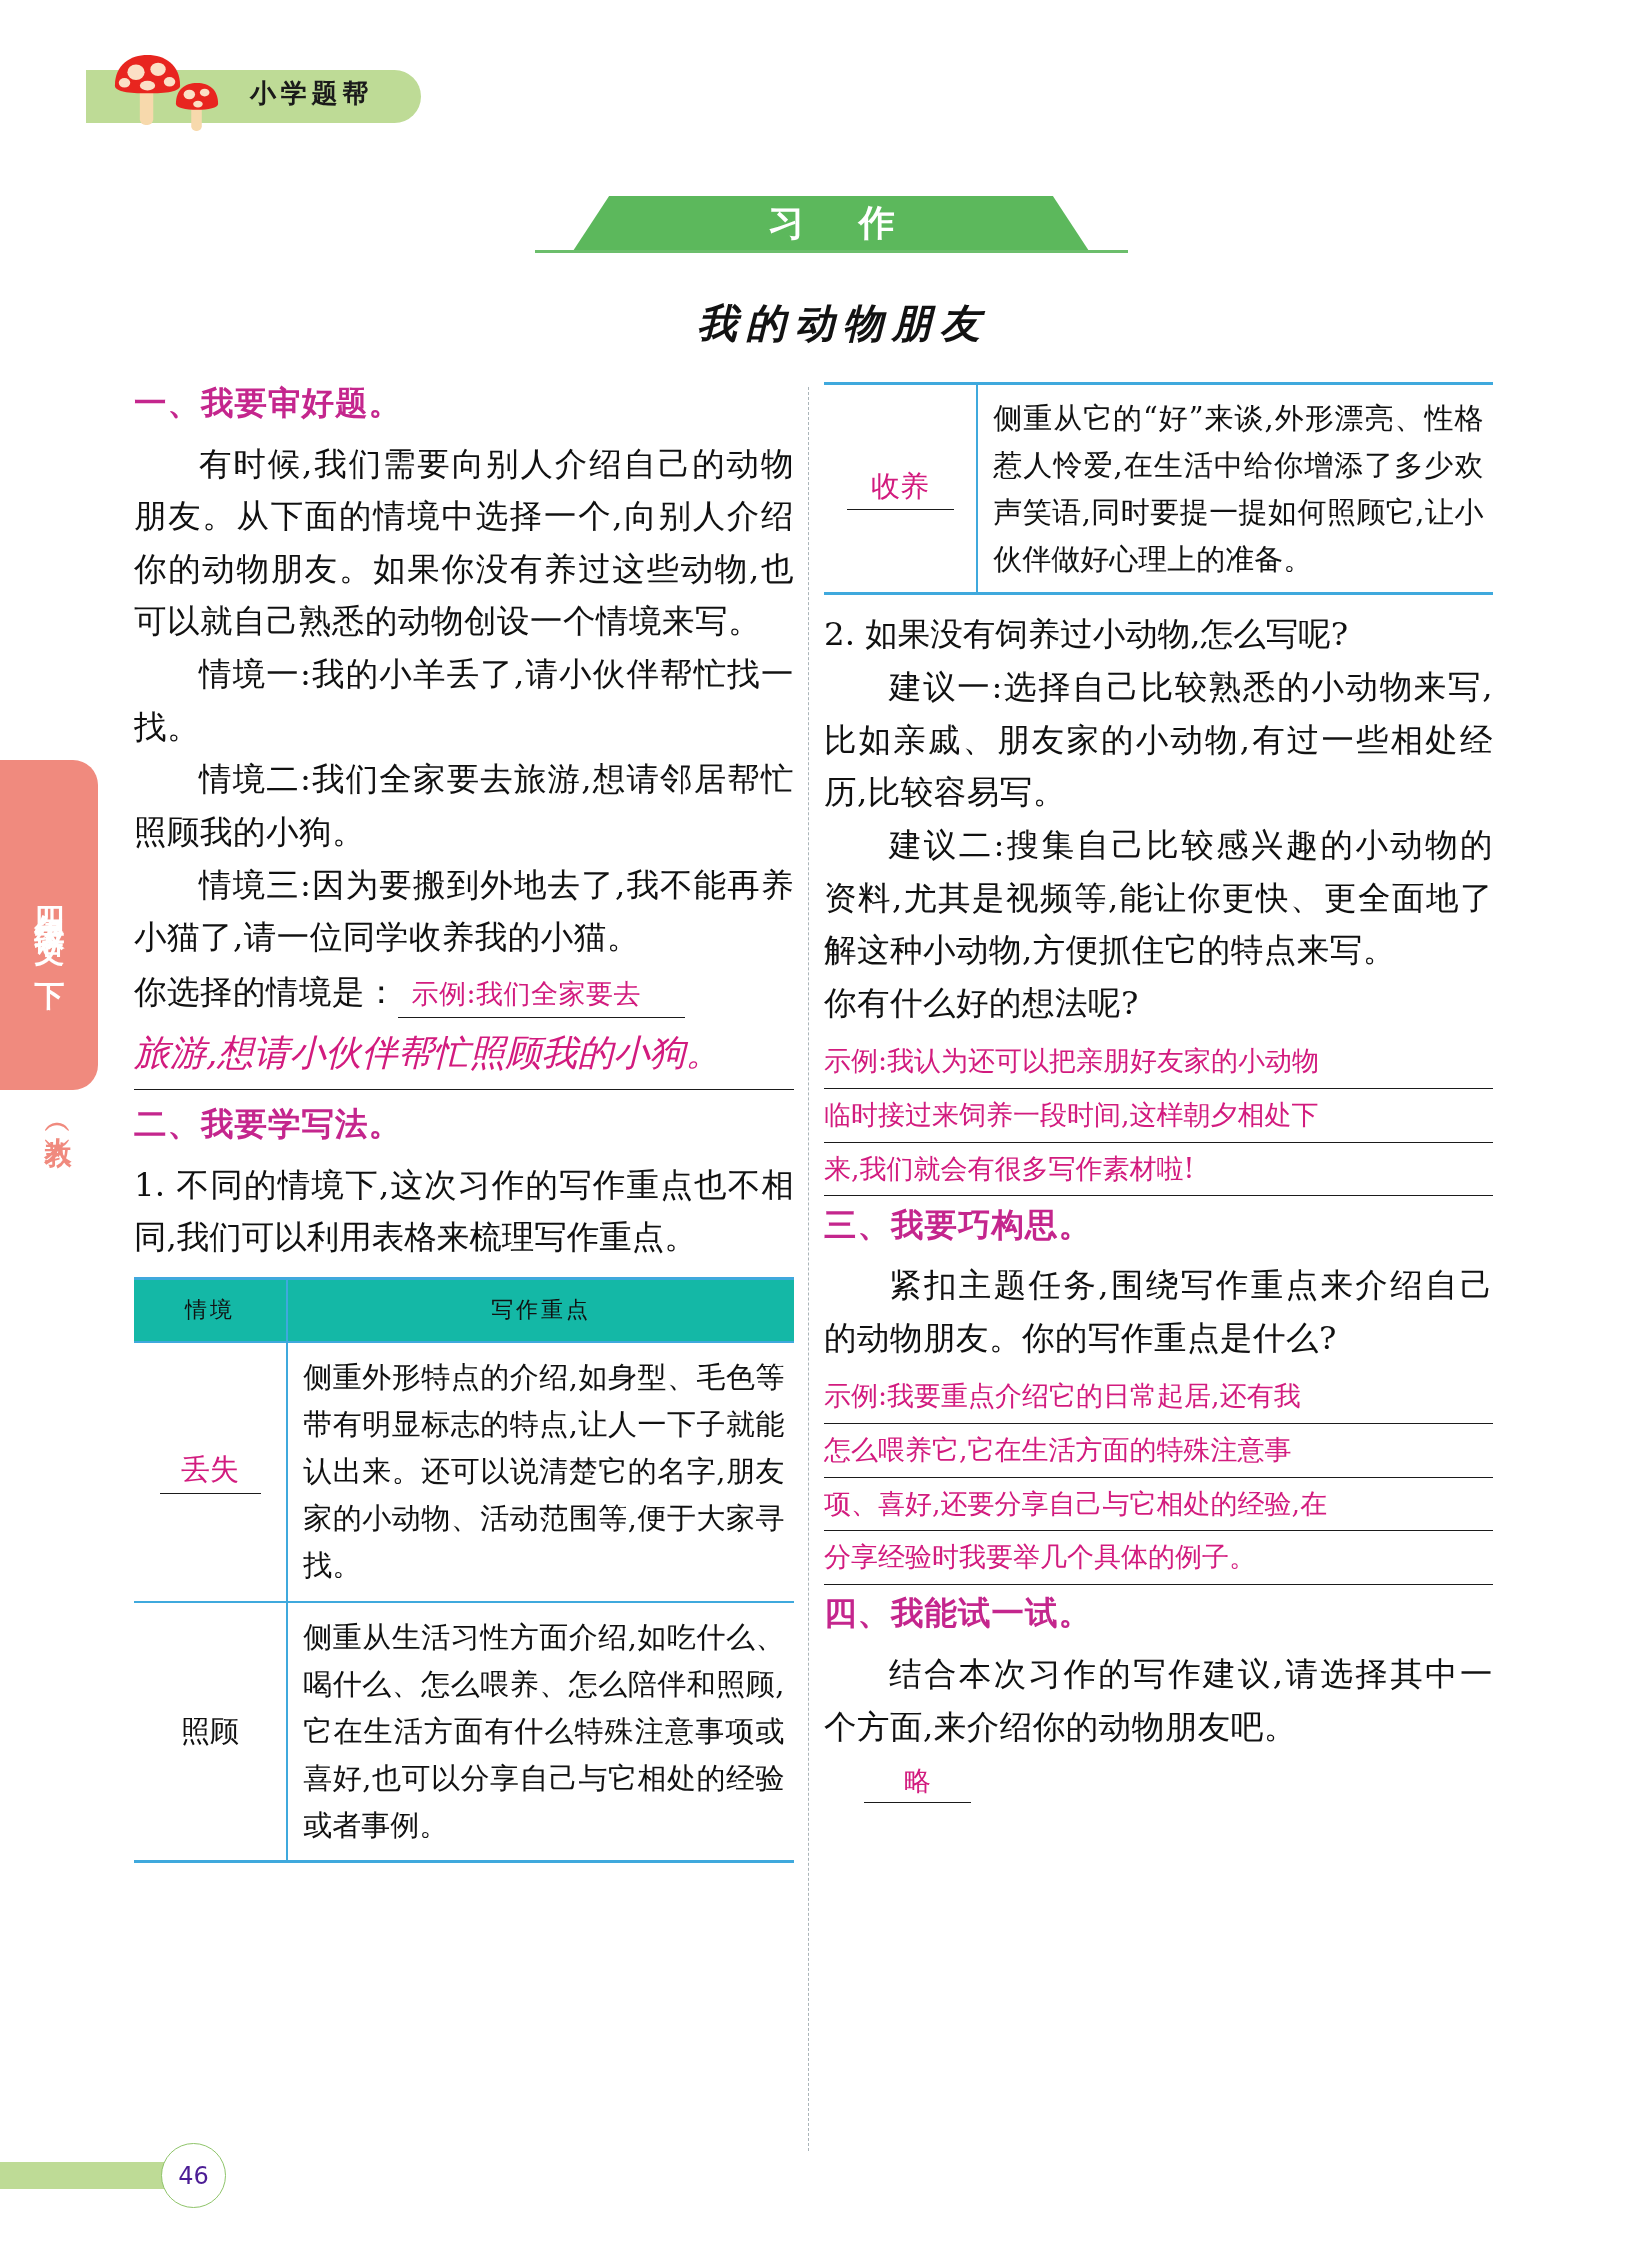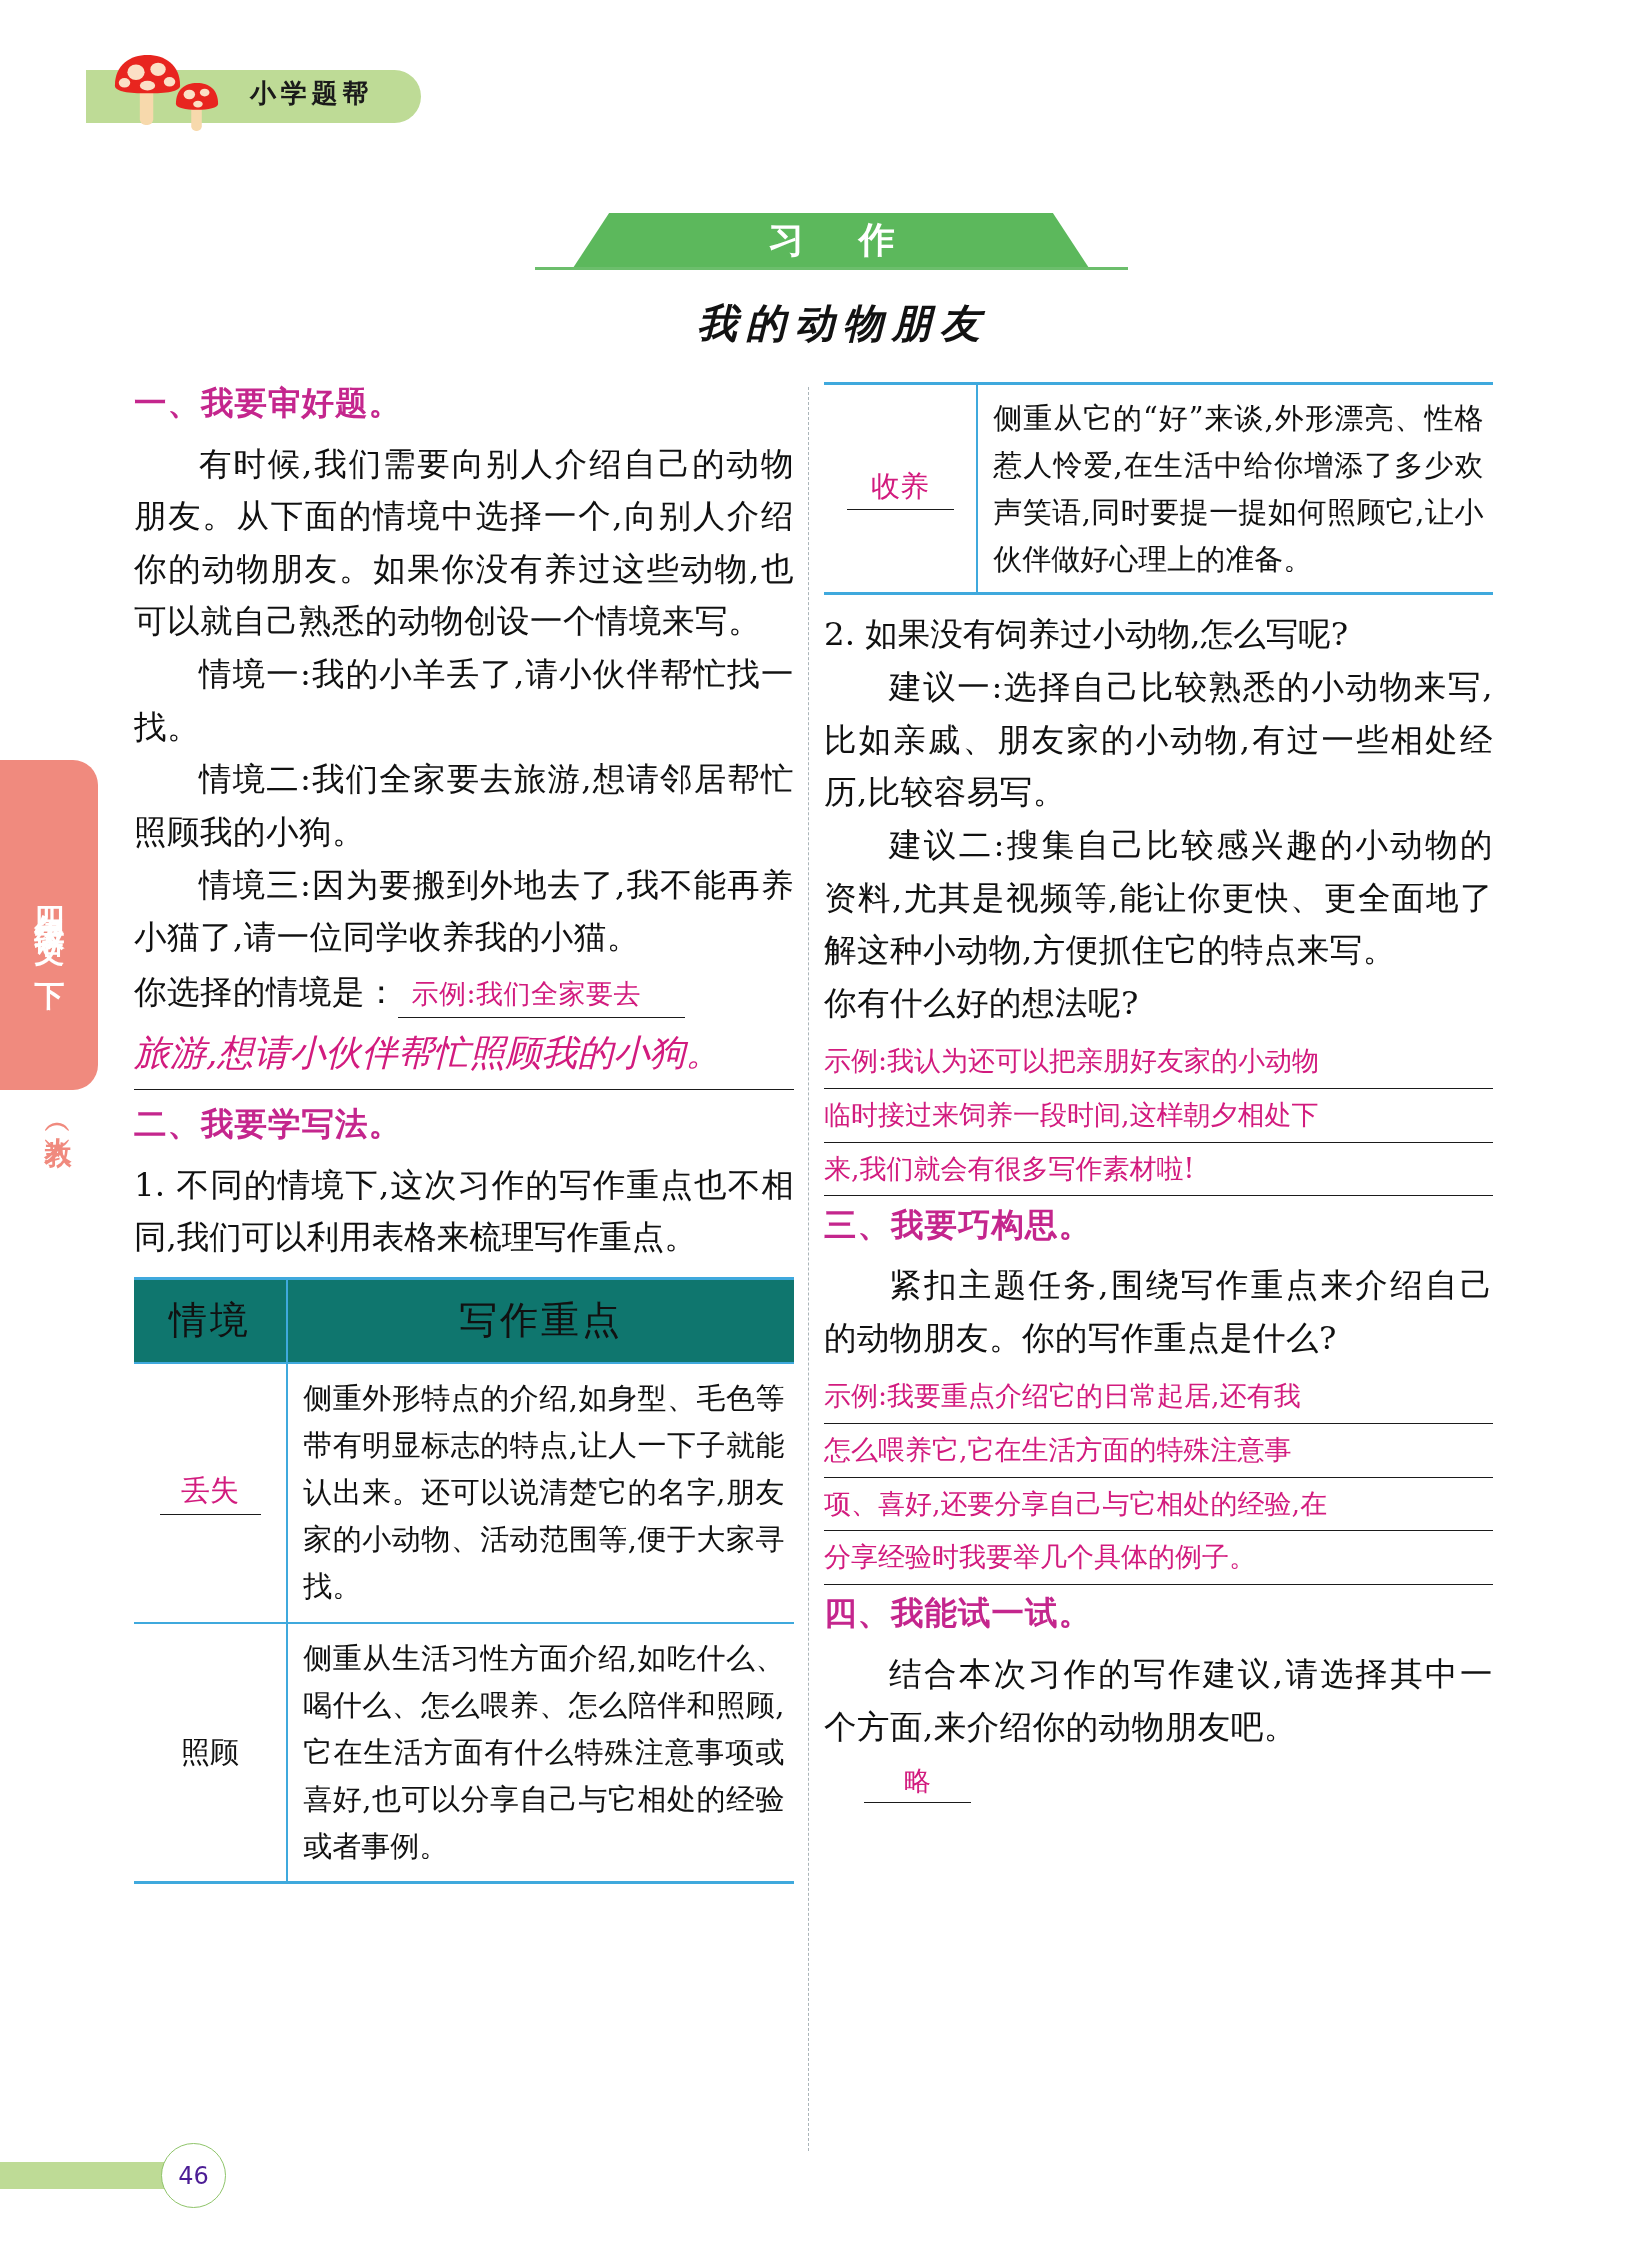--- a/index.html
+++ b/index.html
@@ -94,21 +94,20 @@
     font-family: "DejaVu Sans", sans-serif;
   }
 
   
   .chapter-wrap {
     position: absolute;
     left: 535px;
     top: 196px;
     width: 593px;
     height: 59px;
-    margin-top: 17px;
   }
   .chapter-trap {
     position: absolute;
     left: 38px;
     top: 0;
     width: 516px;
     height: 55px;
     background: #5cb85c;
     clip-path: polygon(7% 0%, 93% 0%, 100% 100%, 0% 100%);
     border-radius: 7.6px 7.6px 0 0;
@@ -225,22 +224,22 @@
     width: 660px;
     border-collapse: collapse;
     margin-top: 13.4px;
     table-layout: fixed;
   }
   .tbl th, .tbl td {
     border: 0;
     vertical-align: middle;
   }
   .tbl .th-cell {
-    background: #0f766e;
-    font-size: 38px;
+    background: #14b8a6;
+    font-size: 22px;
     font-weight: normal;
     color: #111;
     text-align: center;
     padding: 15.3px 0;
     letter-spacing: 2.9px;
     font-family: "DejaVu Serif", serif;
     border-top: 3.8px solid #3fa9dd;
     border-bottom: 2.9px solid #3fa9dd;
   }
   .tbl .th-cell.c1 { width: 153px; border-right: 2.9px solid #3fa9dd; }

